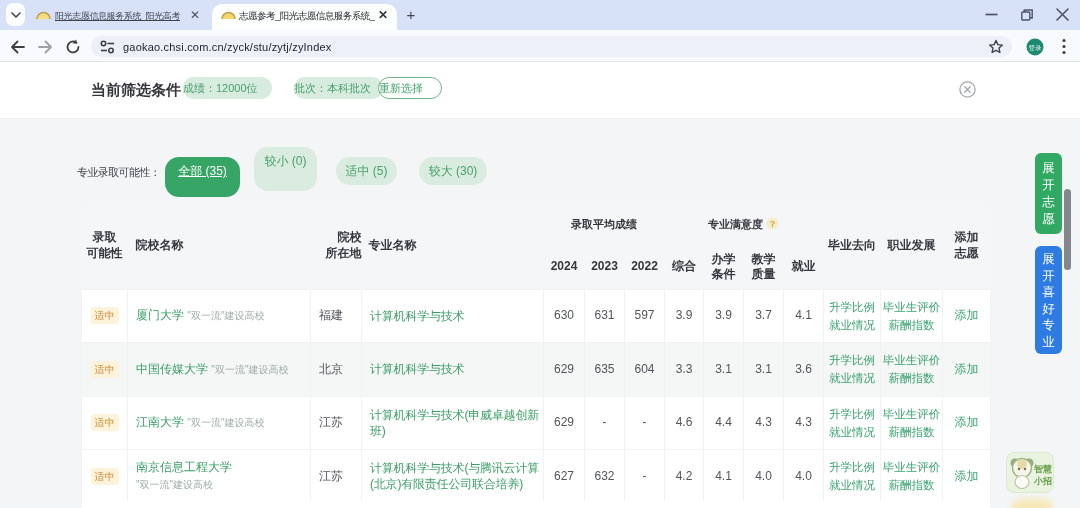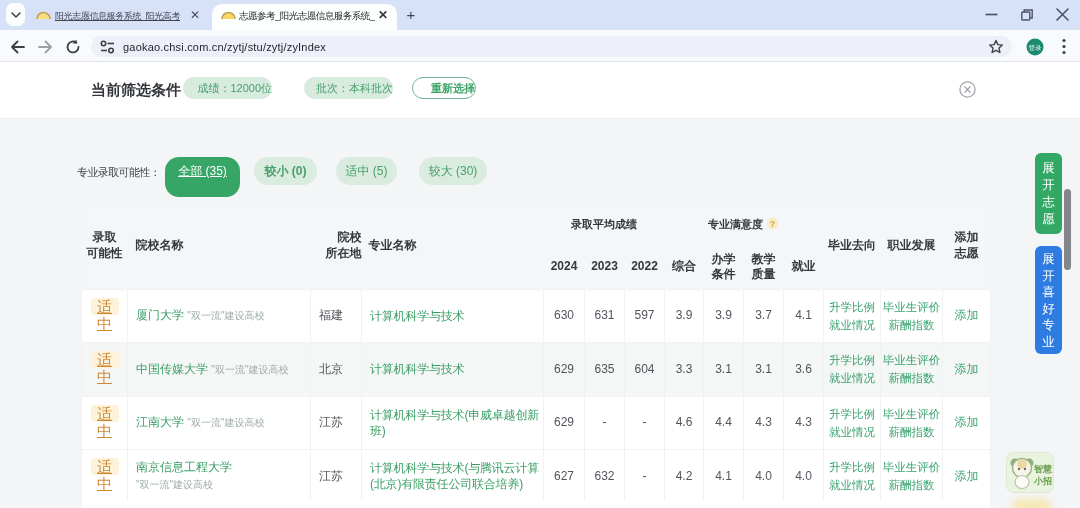--- a/index.html
+++ b/index.html
@@ -19,21 +19,21 @@
   #newtab { left:403px; top:7px; width:16px; height:16px; color:#41454d; font-size:15px; line-height:16px; text-align:center; }
 
   #toolbar { left:0; top:30px; width:1080px; height:32px; background:#f9fafd; border-bottom:1px solid #e0e3ea; }
   .navic { top:39px; }
   #urlpill { left:91px; top:36px; width:921px; height:21px; border-radius:11px; background:#edf0f9; }
   #urltxt { left:123px; top:41px; font-size:11px; color:#24262b; letter-spacing:0.2px; }
 
   
   #strip { left:0; top:62px; width:1080px; height:57px; background:#ffffff; border-bottom:1px solid #ecedef; }
   #curlbl { left:91px; top:81px; font-size:15px; font-weight:bold; color:#33363b; }
-  .gpill { height:22px; line-height:22px; border-radius:11px; background:#d8ebdf; color:#489e6d; font-size:11px; top:77px; text-align:right; }
+  .gpill { height:22px; line-height:22px; border-radius:11px; background:#d8ebdf; color:#489e6d; font-size:11px; top:77px; text-align:left; }
   #repick { background:#ffffff; border:1px solid #74b591; color:#3fa36a; line-height:20px; }
 
   
   #posslbl { left:77px; top:165px; font-size:11px; color:#41444a; letter-spacing:-0.6px; }
   .fpill { border-radius:14px; font-size:12px; text-align:center; }
   .fgreen { background:#d9ecdf; color:#479f6b; }
 
   
   #tbl { left:81px; top:203px; width:909px; border-collapse:collapse; table-layout:fixed; }
   #tbl th { background:#f5f6f8; font-size:12px; white-space:nowrap; color:#34373c; font-weight:bold; text-align:center; vertical-align:middle; line-height:1.3; }
@@ -41,21 +41,21 @@
   #tbl tr.gray td { background:#f5f6f6; }
   #tbl td.l { text-align:left; padding-left:8px; }
   #tbl .hrow1 th { height:43px; border-bottom:none; }
   #tbl .hrow2 th { height:43px; }
   #tbl tbody tr { height:53.5px; }
   .uni { color:#3b9e66; font-size:12px; }
   .tag { color:#9fadaa; font-size:10px; }
   #tbl td.maj { color:#3b9e66; font-size:12px; letter-spacing:-0.2px; line-height:16px; padding-right:0 !important; }
   #tbl td.lnk { color:#3ba36f; font-size:11.5px; line-height:18px; white-space:nowrap; padding:0 !important; }
   #tbl td.add { color:#3ba36f; font-size:12px; }
-  .zc { display:inline-block; width:28px; height:17px; line-height:17px; background:#fcf3da; color:#cd8a36; font-size:15px; border-radius:3px; text-align:center;text-decoration:underline; }
+  .zc { display:inline-block; width:28px; height:17px; line-height:17px; background:#fcf3da; color:#cd8a36; font-size:10px; border-radius:3px; text-align:center; }
 
   
   .vbtn { width:27px; color:#fff; font-size:12.5px; text-align:center; border-radius:6px; }
   #vgreen { left:1035px; top:153px; height:81px; background:#32a865; padding-top:7px; line-height:17px; }
   #vblue { left:1035px; top:246px; height:108px; background:#2e7ce2; padding-top:5px; line-height:16.5px; }
   #thumb { left:1064px; top:189px; width:7px; height:81px; background:#83868b; border-radius:4px; }
 
   
   #mascot { left:1006px; top:452px; width:48px; height:41px; background:#eaf3df; border:1px solid #dcead0; border-radius:8px; }
   #mastxt { left:1034px; top:463px; font-size:9px; color:#6aa04e; line-height:12px; font-weight:bold; }
@@ -104,47 +104,47 @@
     <path d="M13.5 8 A5.5 5.5 0 1 1 11.5 3.7" stroke="#3d4043" stroke-width="1.8" fill="none" stroke-linecap="round"></path>
     <path d="M11.5 0.5 V4.5 H7.5 Z" fill="#3d4043"></path>
   </svg>
   <div class="abs" id="urlpill"></div>
   <svg class="abs" style="left:100px;top:40px" width="15" height="14">
     <circle cx="3.5" cy="3.5" r="2.2" fill="none" stroke="#3d4043" stroke-width="1.6"></circle>
     <line x1="7.5" y1="3.5" x2="14" y2="3.5" stroke="#3d4043" stroke-width="1.6"></line>
     <circle cx="11" cy="10.5" r="2.2" fill="none" stroke="#3d4043" stroke-width="1.6"></circle>
     <line x1="1" y1="10.5" x2="7" y2="10.5" stroke="#3d4043" stroke-width="1.6"></line>
   </svg>
-  <div class="abs" id="urltxt">gaokao.chsi.com.cn/zytj/stu/zytj/zyIndex</div>
+  <div class="abs" id="urltxt">gaokao.chsi.com.cn/zyck/stu/zytj/zyIndex</div>
   <svg class="abs" style="left:988px;top:39px" width="16" height="16">
     <path d="M8 1.5 L9.9 5.6 14.4 6.1 11 9.1 11.9 13.5 8 11.3 4.1 13.5 5 9.1 1.6 6.1 6.1 5.6 Z" fill="none" stroke="#3d4043" stroke-width="1.4" stroke-linejoin="round"></path>
   </svg>
   <svg class="abs" style="left:1026px;top:38px" width="18" height="18">
     <circle cx="9" cy="9" r="8.5" fill="#1a8a70"></circle>
     <text x="9" y="12" font-size="6.5" fill="#fff" text-anchor="middle" font-family="Liberation Sans">登录</text>
   </svg>
   <svg class="abs" style="left:1060px;top:38px" width="8" height="17">
     <circle cx="4" cy="2.5" r="1.6" fill="#3d4043"></circle>
     <circle cx="4" cy="8.5" r="1.6" fill="#3d4043"></circle>
     <circle cx="4" cy="14.5" r="1.6" fill="#3d4043"></circle>
   </svg>
 
   <div class="abs" id="strip"></div>
   <div class="abs" id="curlbl">当前筛选条件</div>
   <div class="abs gpill" style="left:183px;width:89px;">成绩：12000位</div>
-  <div class="abs gpill" style="left:304px;width:89px;">批次：本科批次</div>
-  <div class="abs gpill" id="repick" style="left:412px;width:64px;font-weight:bold;">重新选择</div>
+  <div class="abs gpill" style="left:294px;width:89px;">批次：本科批次</div>
+  <div class="abs gpill" id="repick" style="left:378px;width:64px;">重新选择</div>
   <svg class="abs" style="left:959px;top:81px" width="17" height="17">
     <circle cx="8.5" cy="8.5" r="7.6" fill="none" stroke="#a3a7ac" stroke-width="1.3"></circle>
     <path d="M5.8 5.8 L11.2 11.2 M11.2 5.8 L5.8 11.2" stroke="#a3a7ac" stroke-width="1.3" stroke-linecap="round"></path>
   </svg>
 
   <div class="abs" id="posslbl">专业录取可能性：</div>
   <div class="abs fpill" style="left:165px;top:157px;width:75px;height:40px;line-height:28px;background:#36a565;color:#fff;text-decoration:underline;">全部 (35)</div>
-  <div class="abs fpill fgreen" style="left:254px;top:157px;width:63px;height:28px;line-height:28px;font-weight:bold;">较小 (0)</div>
+  <div class="abs fpill fgreen" style="left:254px;top:147px;width:63px;height:44px;line-height:28px;">较小 (0)</div>
   <div class="abs fpill fgreen" style="left:336px;top:157px;width:61px;height:28px;line-height:28px;">适中 (5)</div>
   <div class="abs fpill fgreen" style="left:419px;top:157px;width:68px;height:28px;line-height:28px;">较大 (30)</div>
 
   <table class="abs" id="tbl">
     <colgroup>
       <col style="width:46px">
       <col style="width:183px">
       <col style="width:51px">
       <col style="width:182px">
       <col style="width:41px">

